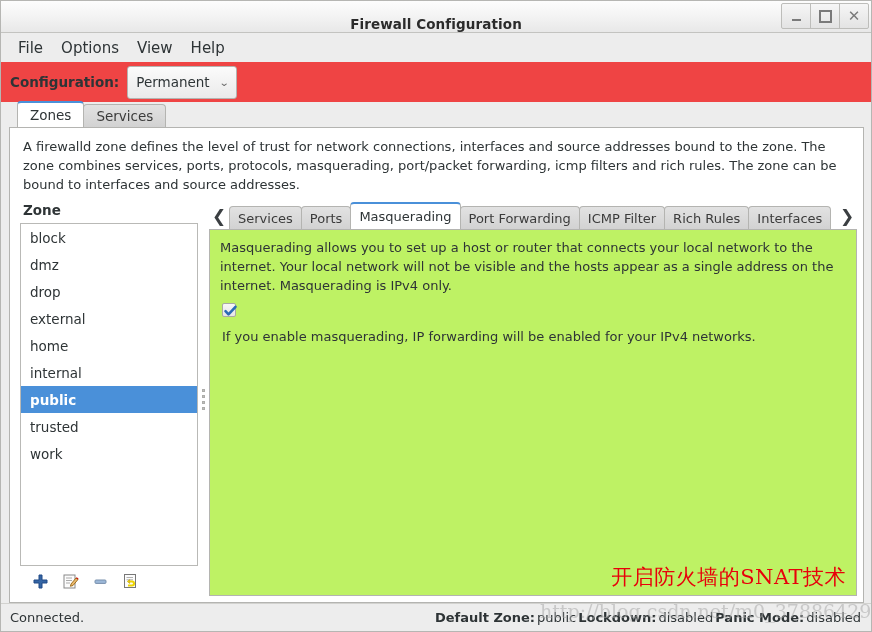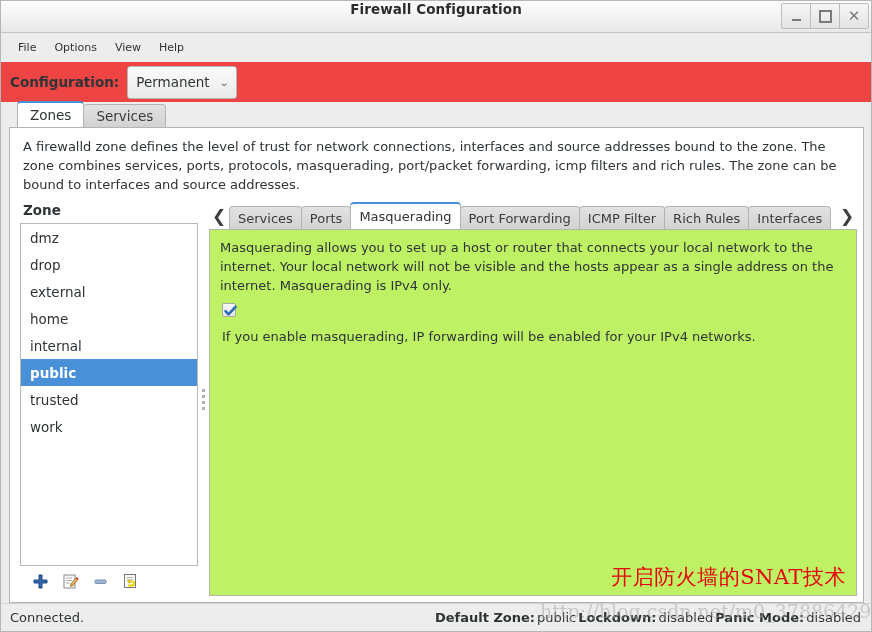--- a/index.html
+++ b/index.html
@@ -30,21 +30,21 @@
   }
 
   
   .titlebar {
     height: 31px;
     min-height: 31px;
     background: linear-gradient(to bottom, #fdfdfd 0%, #f2f2f2 55%, #e8e8e8 100%);
     border-bottom: 1px solid #c3c3c0;
     position: relative;
     display: flex;
-    align-items: flex-start;
+    align-items: flex-end;
     justify-content: center;
   }
   .title-text {
     font-size: 13.5px;
     font-weight: bold;
     color: #2b2b2b;
     letter-spacing: .1px;
   }
   .winbtns {
     position: absolute;
@@ -77,21 +77,21 @@
     height: 29px;
     min-height: 29px;
     background: #ededed;
     display: flex;
     align-items: center;
     padding-left: 8px;
     box-sizing: border-box;
   }
   .menu-item {
     padding: 3px 9px;
-    font-size: 11px;
+    font-size: 15px;
     color: #2e3436;
     border-radius: 2px;
     cursor: default;
   }
 
   
   .configrow {
     height: 40px;
     min-height: 40px;
     display: flex;
@@ -439,20 +439,21 @@
     <div class="panel-outer">
 
       <div class="zone-desc">A firewalld zone defines the level of trust for network connections, interfaces and source addresses bound to the zone. The zone combines services, ports, protocols, masquerading, port/packet forwarding, icmp filters and rich rules. The zone can be bound to interfaces and source addresses.</div>
 
       <div class="split">
 
         <div class="left-pane">
           <div class="zone-hdr">Zone</div>
 
           <div class="zone-list">
+            <div class="zone-row">block</div>
             <div class="zone-row">dmz</div>
             <div class="zone-row">drop</div>
             <div class="zone-row">external</div>
             <div class="zone-row">home</div>
             <div class="zone-row">internal</div>
             <div class="zone-row selected">public</div>
             <div class="zone-row">trusted</div>
             <div class="zone-row">work</div>
           </div>
 

